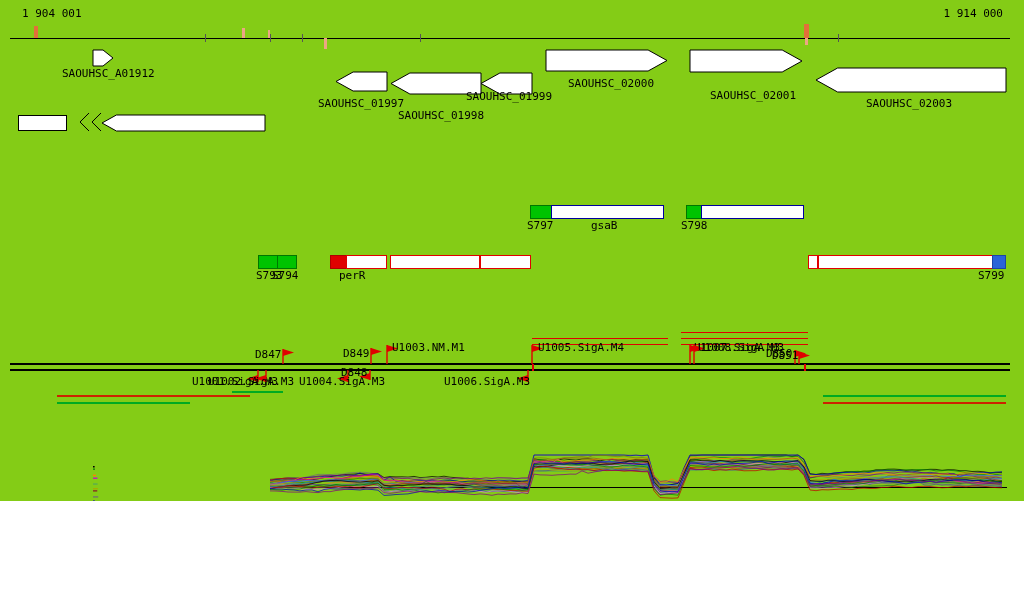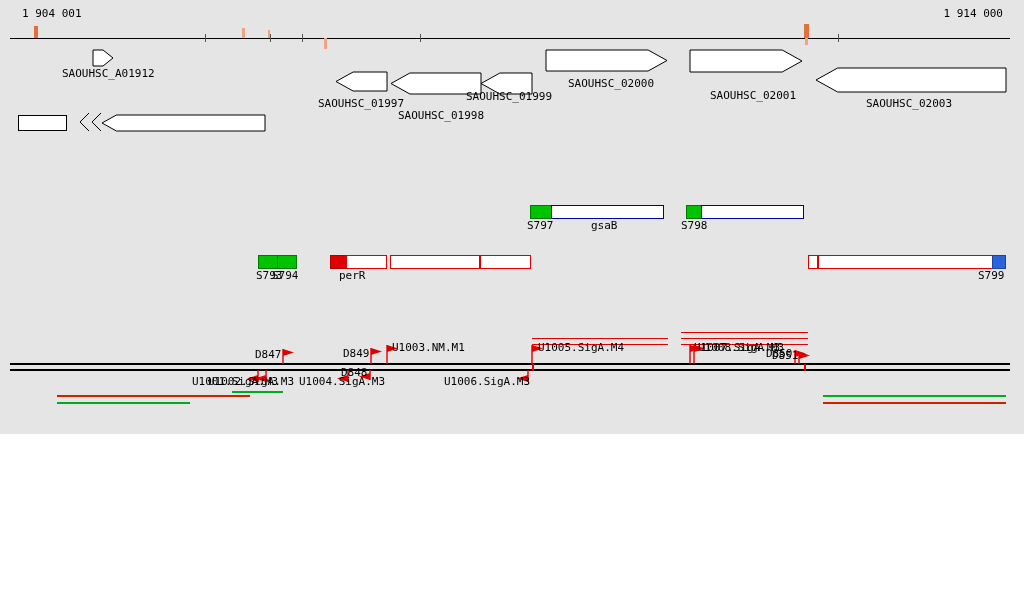--- a/index.html
+++ b/index.html
@@ -1,16 +1,16 @@
 <!DOCTYPE html>
 <html><head>
 <meta charset="utf-8">
 <style>
   html,body{margin:0;padding:0;background:#ffffff}
-  .viewport{position:relative;width:1024px;height:434px;background:#e5e5e5;overflow:hidden}
+  .viewport{position:relative;width:1024px;height:501px;background:#84cc16;overflow:hidden}
   text{font-family:"DejaVu Sans Mono",monospace;font-size:11px;fill:#000000}
 </style>
 </head>
 <body>
 
 <div class="viewport">
   <svg id="gb" width="1024" height="611" viewBox="0 0 1024 611">
     <text x="22" y="17">1 904 001</text>
     <text x="1003" y="17" text-anchor="end">1 914 000</text>
   <line x1="10" y1="38" x2="1010" y2="38" stroke="#000" stroke-width="1" shape-rendering="crispEdges"></line>

